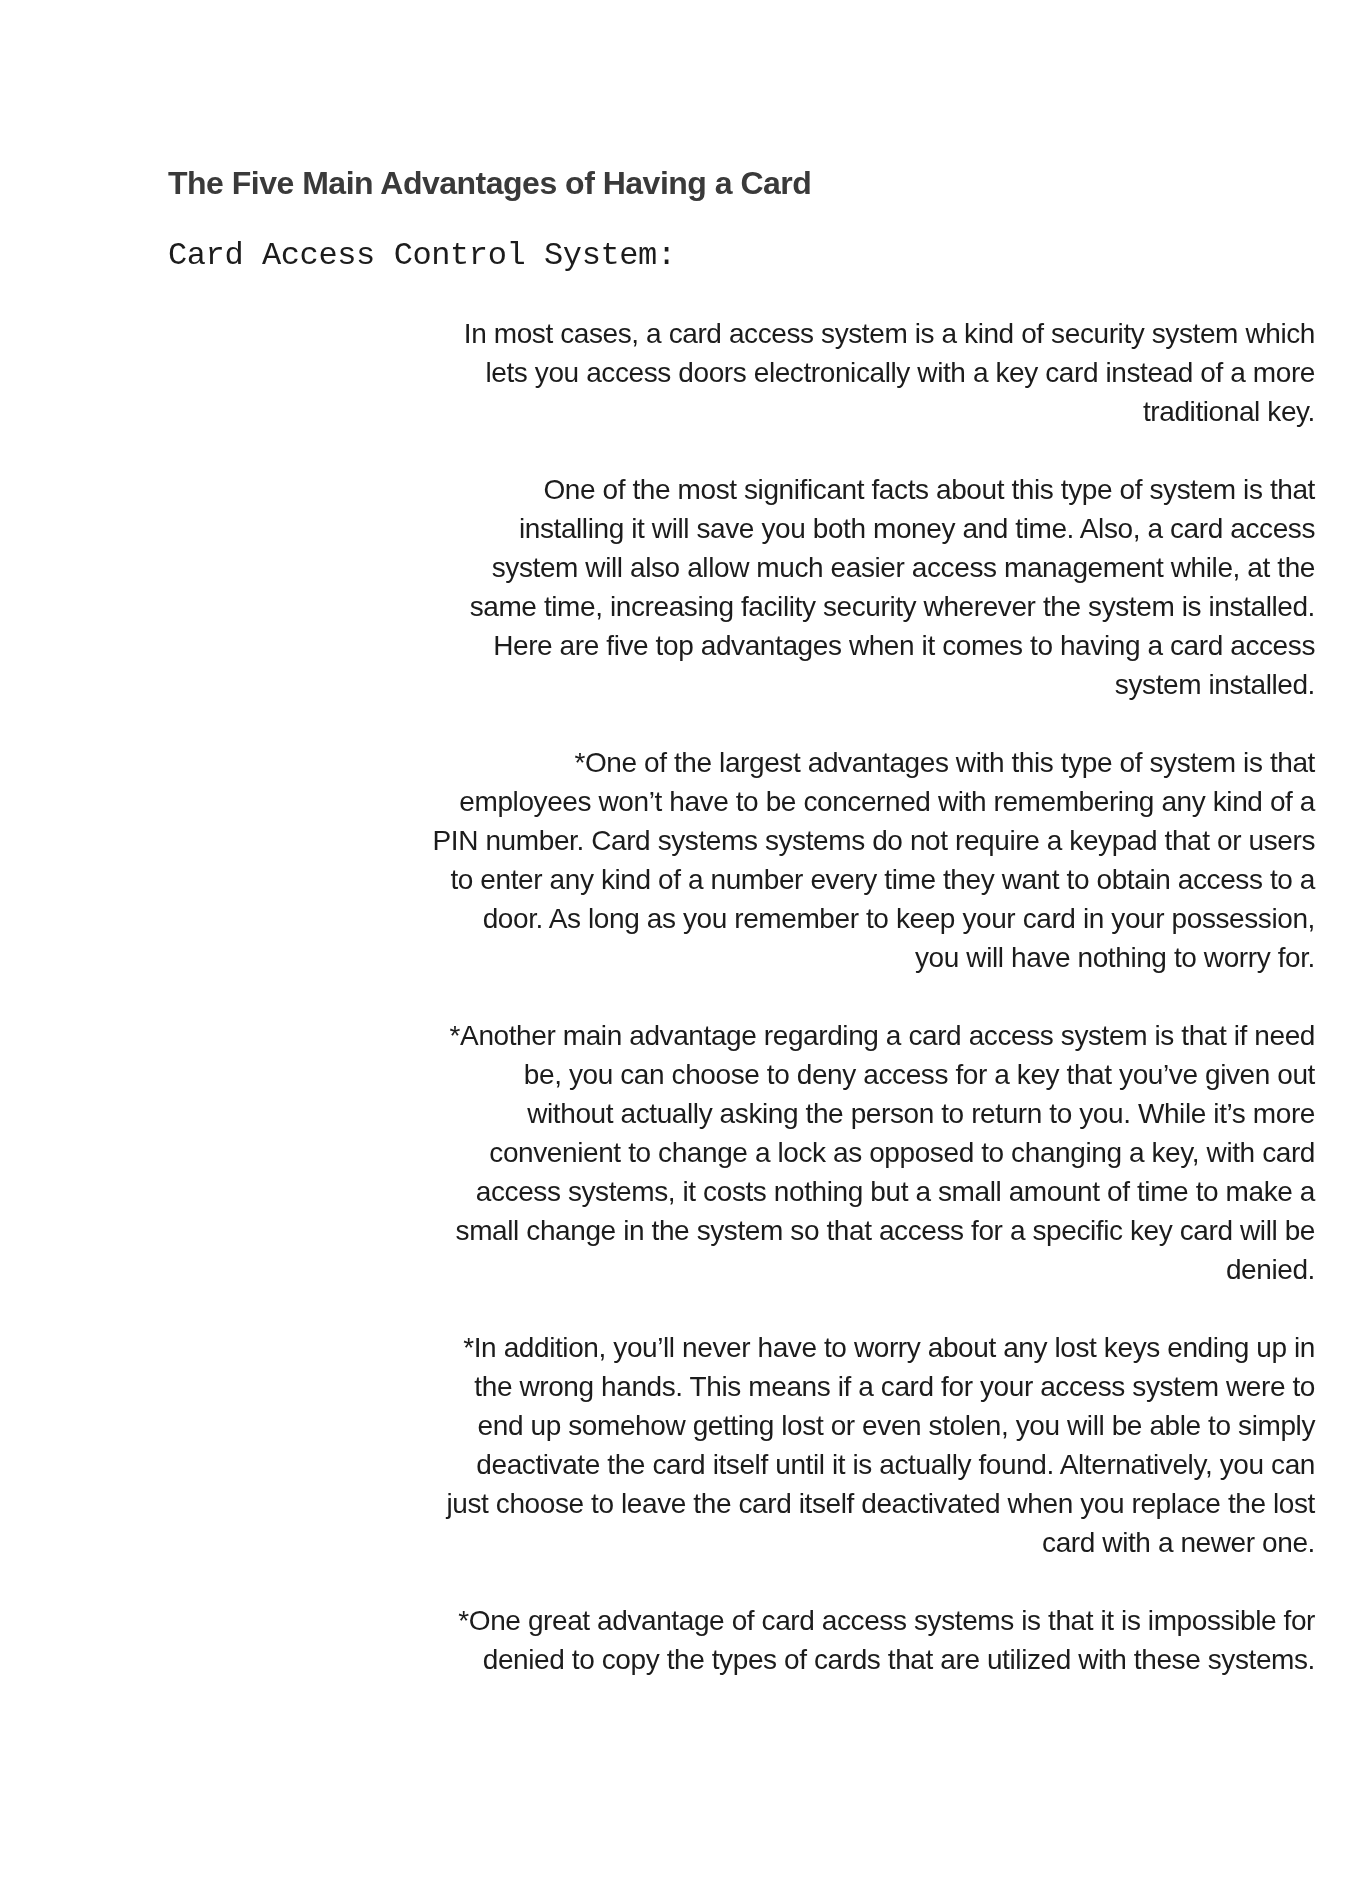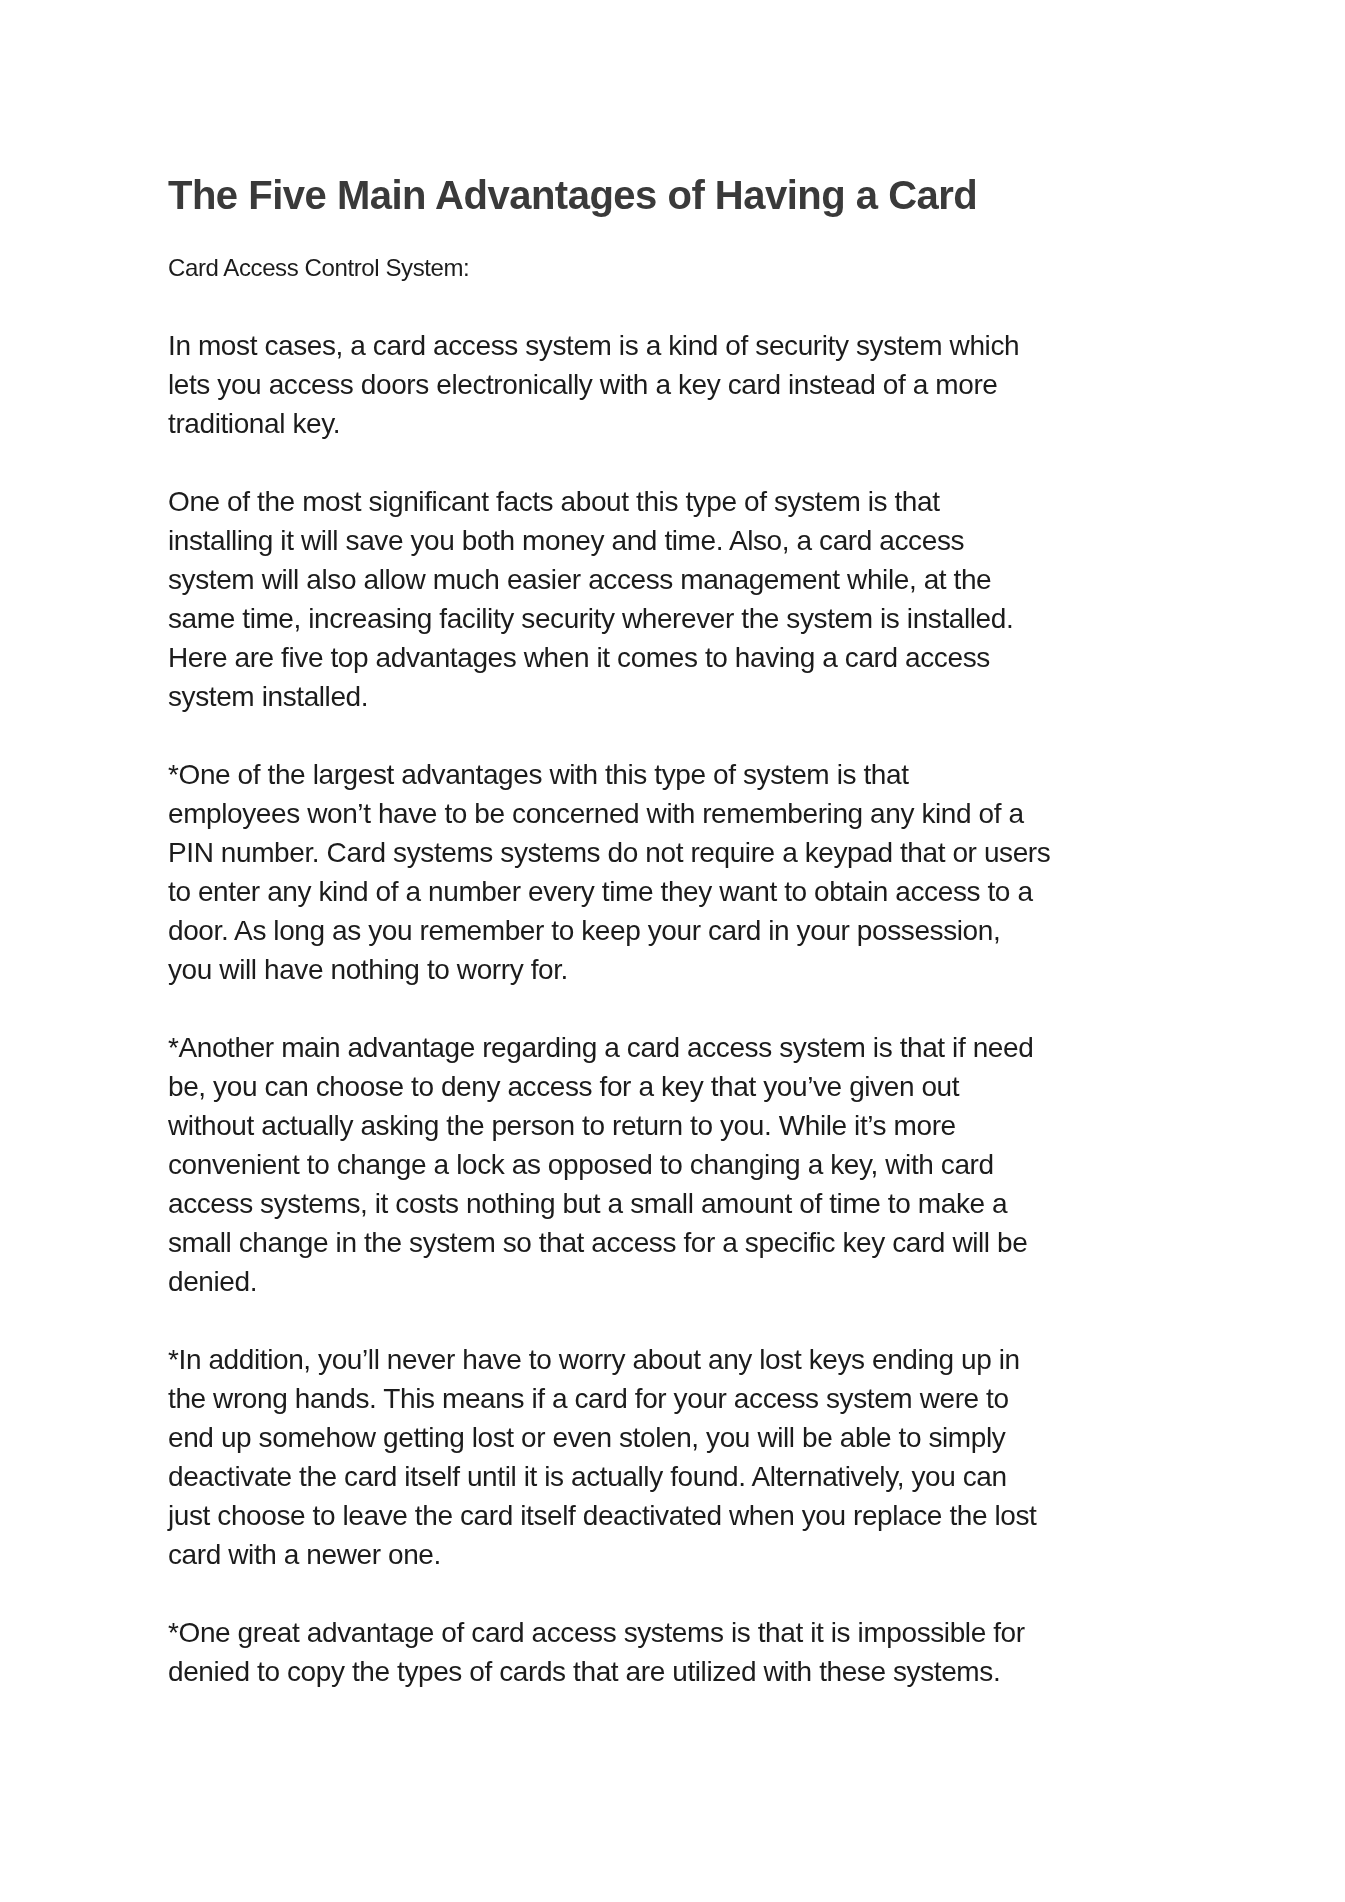--- a/index.html
+++ b/index.html
@@ -15,42 +15,44 @@
     overflow: hidden;
     font-family: "Liberation Sans", sans-serif;
   }
   .content {
     position: absolute;
     left: 168px;
     top: 153px;
     right: 30px;
   }
   .title {
-    margin: 16px 0 26px 0;
-    font-size: 40px;
+    margin: 4px 0 26px 0;
+    font-size: 32px;
     font-weight: 700;
     line-height: 53px;
     letter-spacing: -0.5px;
     color: #3a3a3a;
   }
   .subtitle {
     margin: 0 0 39px 0;
-    font-size: 24px;
+    font-size: 32px;
     font-weight: 400;
     line-height: 39px;
     letter-spacing: -0.4px;
     color: #1c1c1c;
+    font-family: Liberation Mono, monospace;
   }
   .para {
     margin: 0 0 39px 0;
     font-size: 28px;
     font-weight: 400;
     line-height: 39px;
     letter-spacing: -0.4px;
     color: #1c1c1c;
+    text-align: right;
   }
   .tline {
     display: block;
     white-space: nowrap;
   }
 </style>
 </head>
 <body>
 
 <div class="page">

